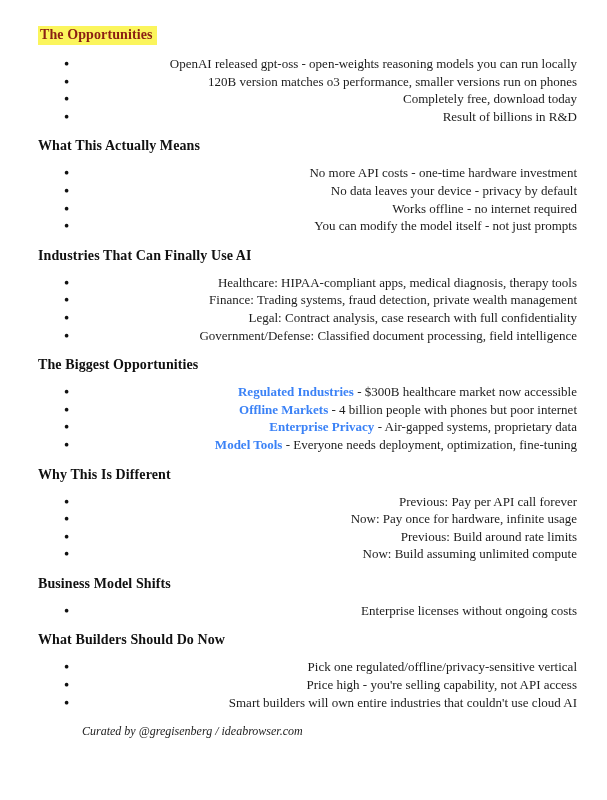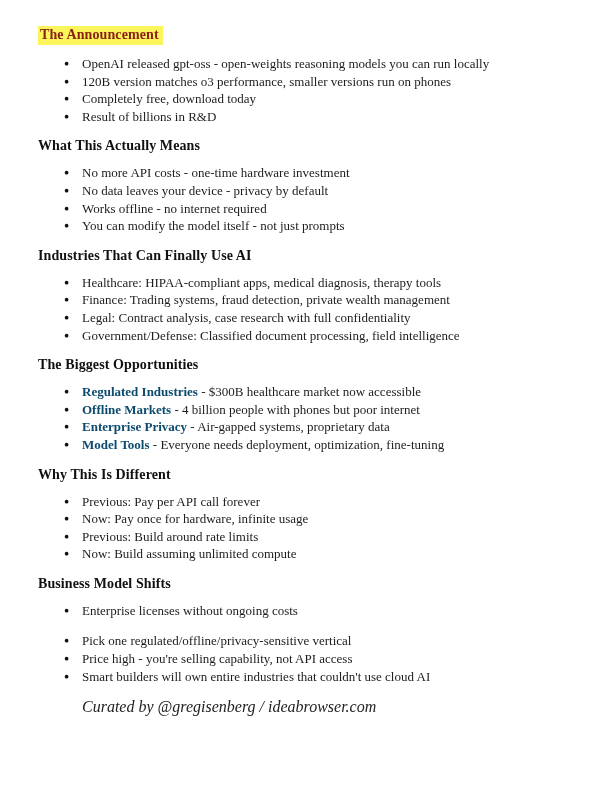--- a/index.html
+++ b/index.html
@@ -31,55 +31,56 @@
     letter-spacing: 0.1px;
   }
   h2.section-heading .hl {
     display: inline-block;
     padding: 1px 4px 2px 2px;
   }
   ul.bullet-list {
     list-style: none;
     margin: 10px 0 13px 0;
     padding: 0;
+    text-align: right;
   }
   ul.bullet-list li {
     position: relative;
     padding-left: 44px;
     font-size: 13px;
     line-height: 17.6px;
     color: #1c1c1c;
   }
   ul.bullet-list li::before {
     content: "\25CF";
     position: absolute;
     left: 26px;
     top: 0px;
     font-size: 8.5px;
     line-height: 17.6px;
     color: #111111;
   }
   ul.bullet-list li strong {
     font-weight: bold;
-    color: #0c4a6e;
+    color: #3b82f6;
   }
   .footer-credit {
     margin: 7px 0 0 44px;
-    font-size: 16px;
+    font-size: 12px;
     font-style: italic;
     color: #222222;
   }
 </style>
 </head>
 <body>
 
 <main class="page">
   <div id="sections">
   <section class="doc-section">
-    <h2 class="section-heading"><span class="hl" style="background: rgb(251, 245, 92); color: rgb(138, 31, 19);">The Announcement</span></h2>
+    <h2 class="section-heading"><span class="hl" style="background: rgb(251, 245, 92); color: rgb(138, 31, 19);">The Opportunities</span></h2>
     <ul class="bullet-list">
           <li>OpenAI released gpt-oss - open-weights reasoning models you can run locally</li>
           <li>120B version matches o3 performance, smaller versions run on phones</li>
           <li>Completely free, download today</li>
           <li>Result of billions in R&amp;D</li>
         </ul>
   </section>
 
   <section class="doc-section">
     <h2 class="section-heading">What This Actually Means</h2>
@@ -122,20 +123,21 @@
   </section>
 
   <section class="doc-section">
     <h2 class="section-heading">Business Model Shifts</h2>
     <ul class="bullet-list">
           <li>Enterprise licenses without ongoing costs</li>
         </ul>
   </section>
 
   <section class="doc-section">
+    <h2 class="section-heading">What Builders Should Do Now</h2>
     <ul class="bullet-list">
           <li>Pick one regulated/offline/privacy-sensitive vertical</li>
           <li>Price high - you're selling capability, not API access</li>
           <li>Smart builders will own entire industries that couldn't use cloud AI</li>
         </ul>
   </section>
 </div>
   <div class="footer-credit">Curated by @gregisenberg / ideabrowser.com</div>
 </main>
 

